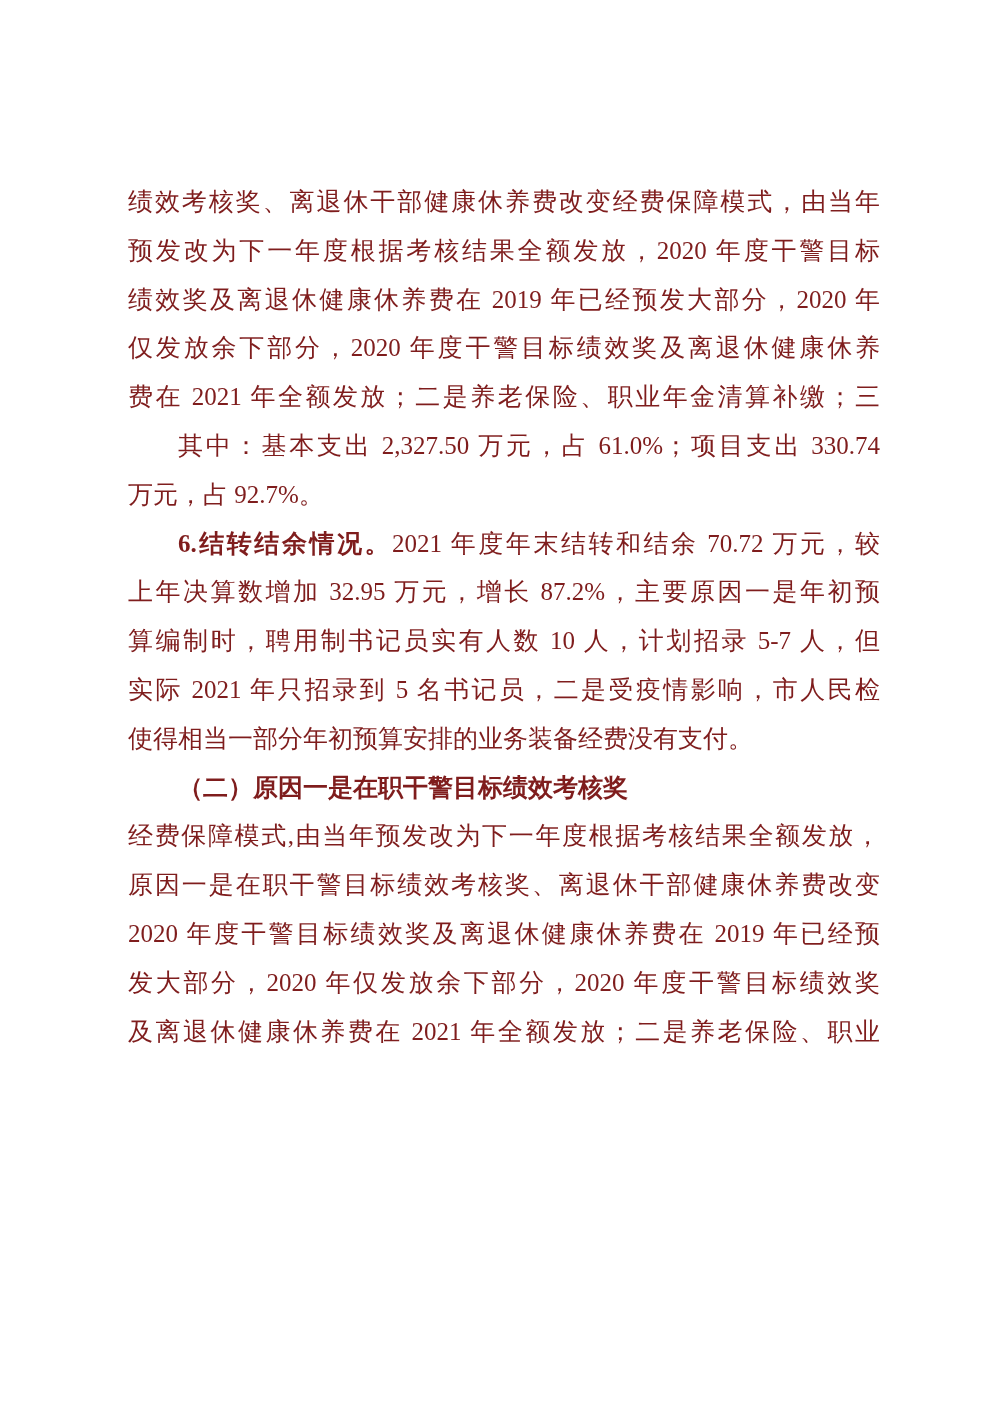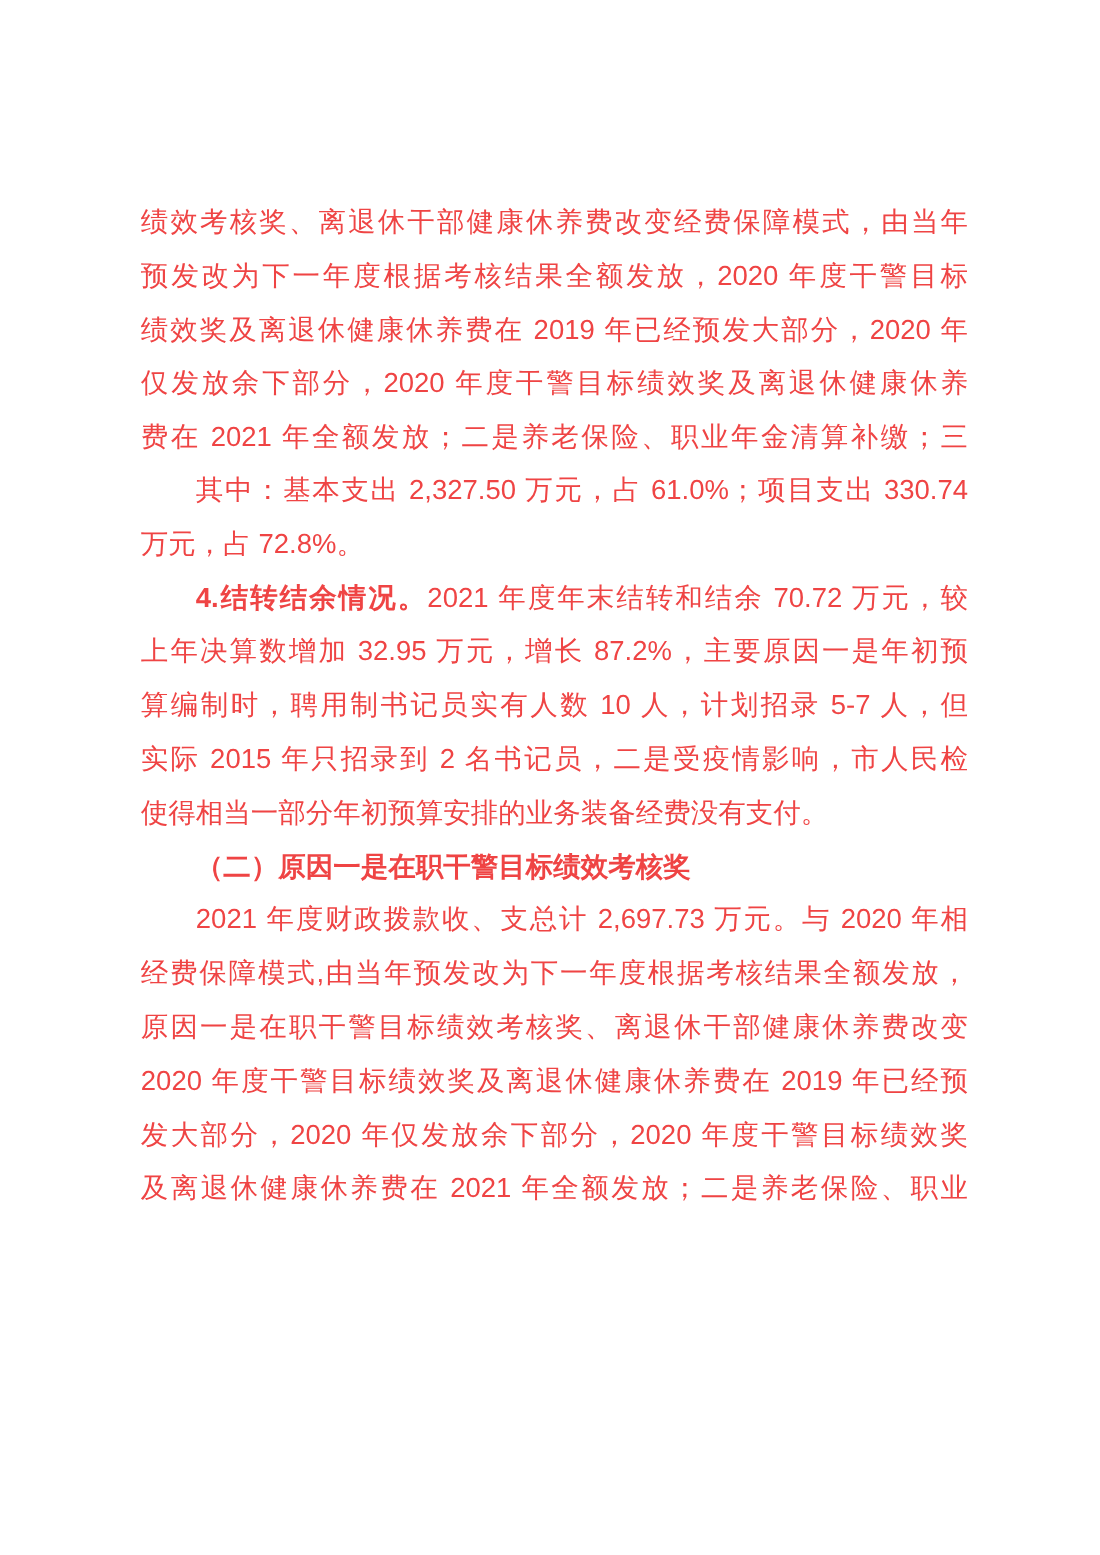--- a/index.html
+++ b/index.html
@@ -6,22 +6,22 @@
     margin: 0;
     padding: 0;
     background: #ffffff;
   }
   .page {
     position: relative;
     width: 1000px;
     height: 1372px;
     background: #ffffff;
     overflow: hidden;
-    font-family: Liberation Sans, sans-serif;
-    color: #ef4444;
+    font-family: Liberation Serif, serif;
+    color: #7f1d1d;
   }
   .textblock {
     position: absolute;
     left: 128px;
     top: 178px;
     width: 752px;
   }
   .line {
     height: 48.8px;
     line-height: 48.8px;
@@ -45,27 +45,26 @@
 <body>
 
 <div class="page">
   <div class="textblock">
     <div class="line fill">绩效考核奖、离退休干部健康休养费改变经费保障模式，由当年</div>
     <div class="line fill">预发改为下一年度根据考核结果全额发放，2020 年度干警目标</div>
     <div class="line fill">绩效奖及离退休健康休养费在 2019 年已经预发大部分，2020 年</div>
     <div class="line fill">仅发放余下部分，2020 年度干警目标绩效奖及离退休健康休养</div>
     <div class="line fill">费在 2021 年全额发放；二是养老保险、职业年金清算补缴；三</div>
     <div class="line fill indent">其中：基本支出 2,327.50 万元，占 61.0%；项目支出 330.74</div>
-    <div class="line">万元，占 72.8%。</div>
-    <div class="line fill indent"><b>4.结转结余情况。</b><span>2021 年度年末结转和结余 70.72 万元，较</span></div>
+    <div class="line">万元，占 92.7%。</div>
+    <div class="line fill indent"><b>6.结转结余情况。</b><span>2021 年度年末结转和结余 70.72 万元，较</span></div>
     <div class="line fill">上年决算数增加 32.95 万元，增长 87.2%，主要原因一是年初预</div>
     <div class="line fill">算编制时，聘用制书记员实有人数 10 人，计划招录 5-7 人，但</div>
-    <div class="line fill">实际 2015 年只招录到 2 名书记员，二是受疫情影响，市人民检</div>
+    <div class="line fill">实际 2021 年只招录到 5 名书记员，二是受疫情影响，市人民检</div>
     <div class="line">使得相当一部分年初预算安排的业务装备经费没有支付。</div>
     <div class="line indent bold">（二）原因一是在职干警目标绩效考核奖</div>
-    <div class="line fill indent">2021 年度财政拨款收、支总计 2,697.73 万元。与 2020 年相</div>
     <div class="line fill">经费保障模式,由当年预发改为下一年度根据考核结果全额发放，</div>
     <div class="line fill">原因一是在职干警目标绩效考核奖、离退休干部健康休养费改变</div>
     <div class="line fill">2020 年度干警目标绩效奖及离退休健康休养费在 2019 年已经预</div>
     <div class="line fill">发大部分，2020 年仅发放余下部分，2020 年度干警目标绩效奖</div>
     <div class="line fill">及离退休健康休养费在 2021 年全额发放；二是养老保险、职业</div>
   </div>
 </div>
 
 </body></html>

